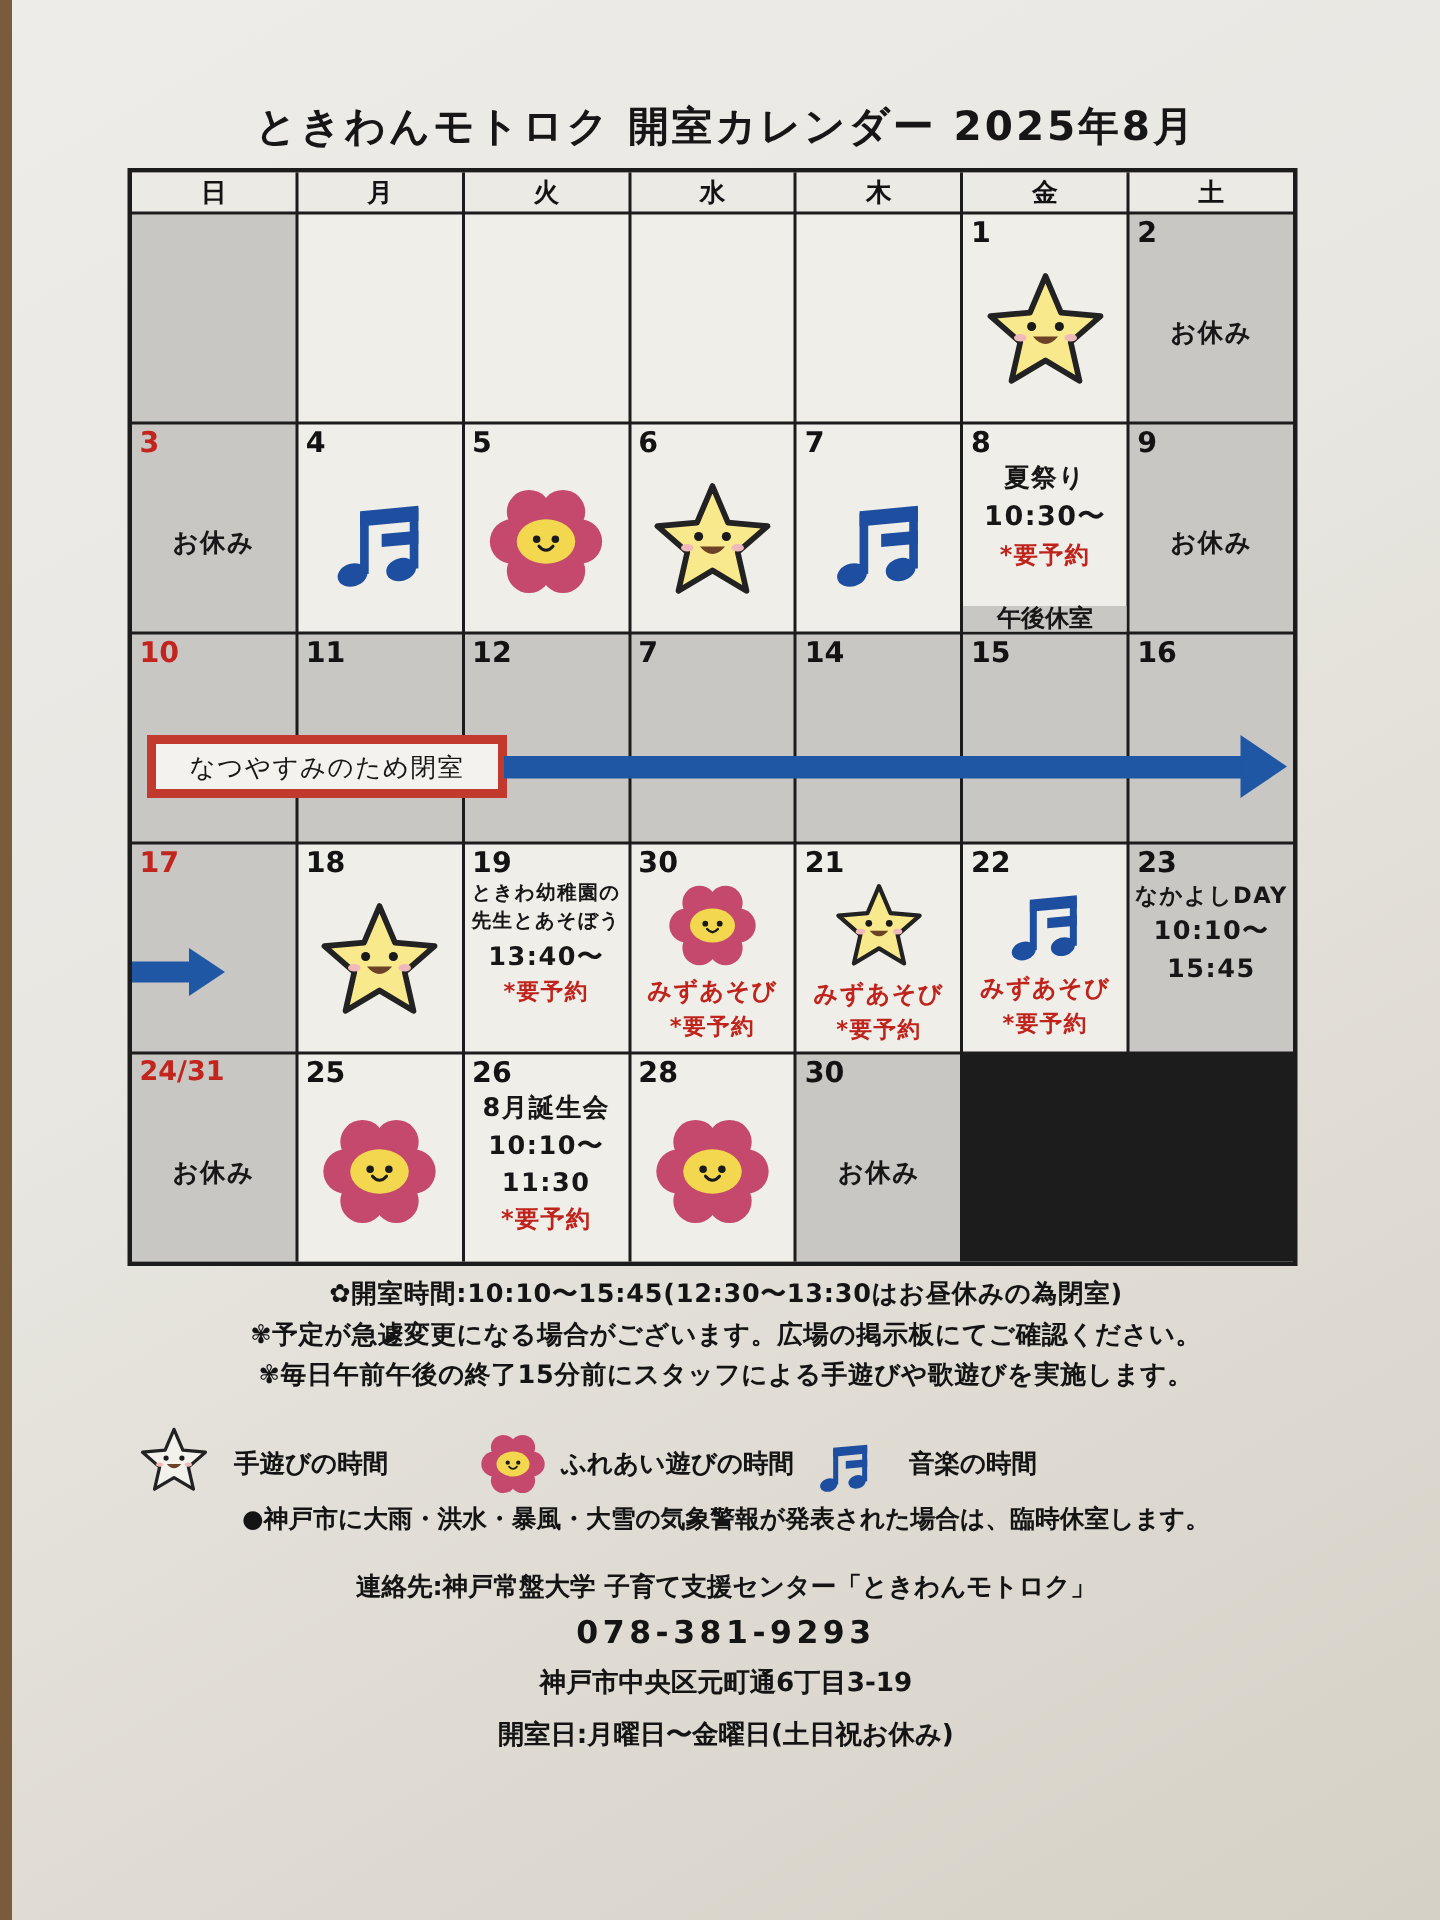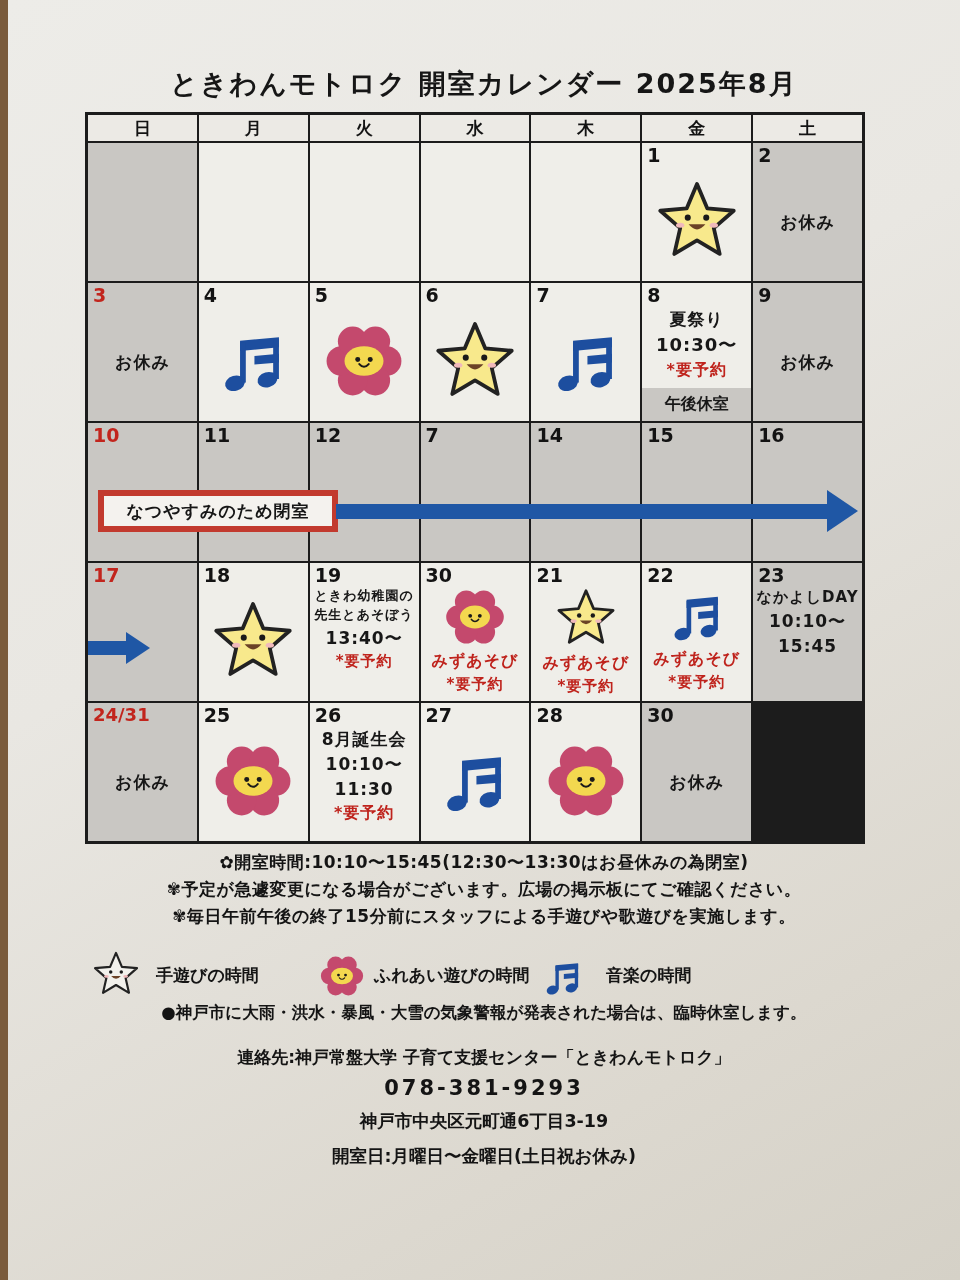--- a/index.html
+++ b/index.html
@@ -30,27 +30,27 @@
   .cell{background:#efeee9;position:relative;}
   .cell.shaded{background:#c9c7c3;}
   .daynum{position:absolute;top:1px;left:5px;font-size:19px;font-weight:bold;color:#131313;z-index:2;}
   .daynum.red{color:#c2251d;}
   .body{position:absolute;left:2px;right:2px;top:22px;bottom:2px;
     display:flex;flex-direction:column;align-items:center;justify-content:center;gap:1px;z-index:1;}
   .body.top{justify-content:flex-start;padding-top:2px;}
   .icon{display:block;line-height:0;margin-bottom:2px;}
   .line{font-weight:bold;color:#171717;letter-spacing:1px;line-height:1.42;white-space:nowrap;font-size:17px;}
   .line.red{color:#bf231c;}
-  .bstrip{position:absolute;left:0;right:0;bottom:0;height:33px;background:#c9c7c3;
+  .bstrip{position:absolute;left:0;right:0;bottom:0;height:17px;background:#c9c7c3;
     display:flex;align-items:center;justify-content:center;font-weight:bold;font-size:16px;color:#171717;z-index:1;}
   
   .summer-overlay{position:absolute;left:0;top:375px;width:774px;height:46px;z-index:3;pointer-events:none;}
   .banner-box{position:absolute;left:10px;top:0;width:240px;height:42px;box-sizing:border-box;
     background:#f4f2ee;border:6px solid #c23a2e;display:flex;align-items:center;justify-content:center;
-    font-size:17px;font-weight:bold;color:#161616;letter-spacing:1px;}
+    font-size:17px;font-weight:normal;color:#161616;letter-spacing:1px;}
   .arrow-bar{position:absolute;left:248px;top:14px;width:492px;height:15px;background:#1f57a5;}
   .arrow-head{position:absolute;left:739px;top:0px;width:0;height:0;
     border-top:21px solid transparent;border-bottom:21px solid transparent;border-left:31px solid #1f57a5;}
   
   .cell-arrow{position:absolute;left:0;top:0;width:100%;height:100%;z-index:1;}
   .abar{position:absolute;left:0;top:78px;width:38px;height:14px;background:#1f57a5;}
   .ahead{position:absolute;left:38px;top:69px;width:0;height:0;
     border-top:16px solid transparent;border-bottom:16px solid transparent;border-left:24px solid #1f57a5;}
   
   .notes{position:absolute;top:851px;left:0;width:100%;display:flex;flex-direction:column;
@@ -341,35 +341,20 @@
               </svg></span>
           </div>
         </div>
         <div class="cell">
           <span class="daynum">26</span>
           <div class="body top">
             <div class="line" style="font-size: 17px;">8月誕生会</div>
             <div class="line" style="font-size: 17px;">10:10〜</div>
             <div class="line" style="font-size: 17px;">11:30</div>
             <div class="line red" style="font-size: 16px;">*要予約</div>
-          </div>
-        </div>
-        <div class="cell">
-          <span class="daynum">27</span>
-          <div class="body">
-            <span class="icon"><svg viewBox="0 0 100 100" width="72" height="72">
-                <g fill="#1d4e9f">
-    <polygon points="32,22 86,17 86,31 32,36"></polygon>
-    <polygon points="52,43 86,40 86,52 52,55"></polygon>
-    <rect x="32" y="24" width="8" height="56"></rect>
-    <rect x="78" y="19" width="8" height="56"></rect>
-    <ellipse cx="25" cy="81" rx="14" ry="10.5" transform="rotate(-16 25 81)"></ellipse>
-    <ellipse cx="70" cy="76" rx="14" ry="10.5" transform="rotate(-16 70 76)"></ellipse>
-                </g>
-              </svg></span>
           </div>
         </div>
         <div class="cell">
           <span class="daynum">28</span>
           <div class="body">
             <span class="icon"><svg viewBox="0 0 100 100" width="78" height="78">
                 <circle cx="79" cy="50" r="19" fill="#c4496d"></circle>
                 <circle cx="64.5" cy="75.11473670974871" r="19" fill="#c4496d"></circle>
                 <circle cx="35.50000000000001" cy="75.11473670974873" r="19" fill="#c4496d"></circle>
                 <circle cx="21" cy="50" r="19" fill="#c4496d"></circle>

